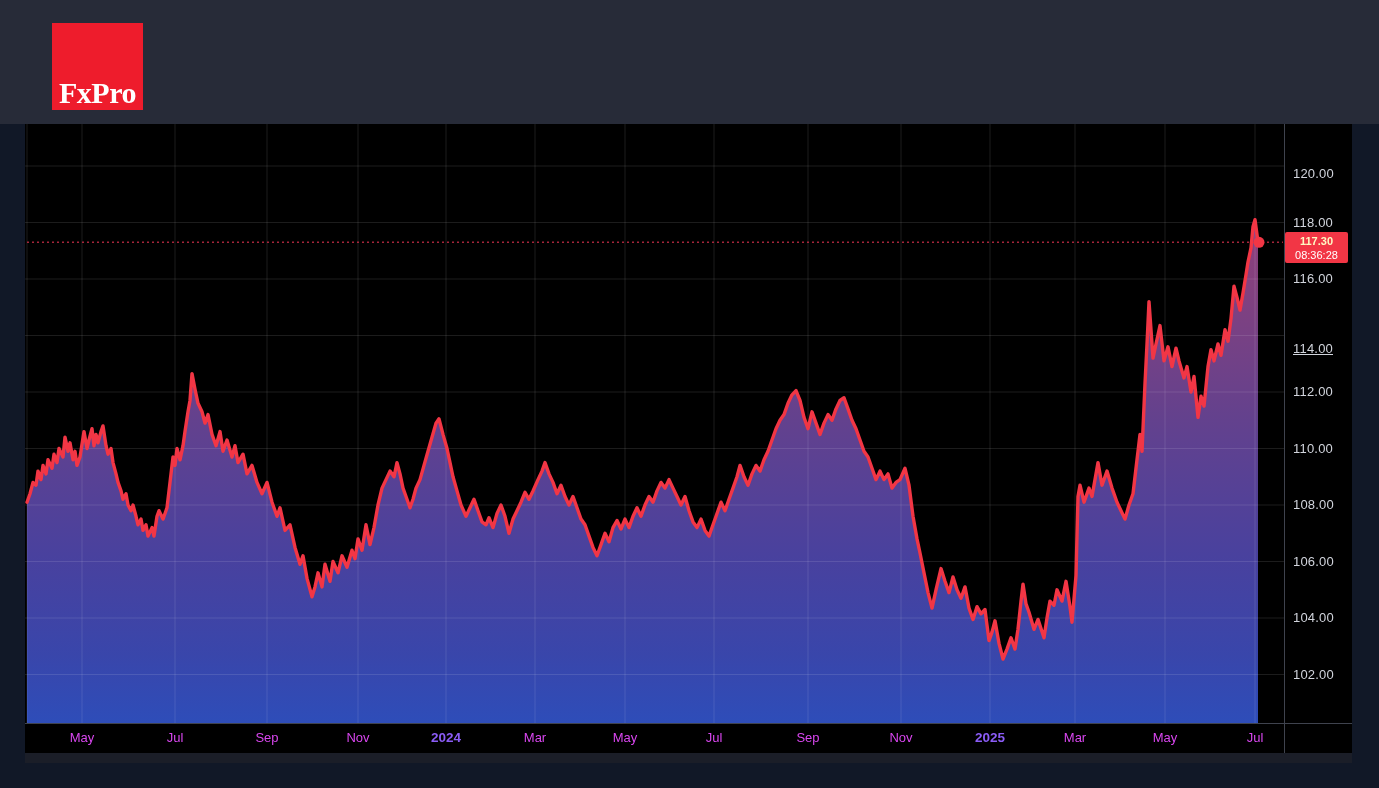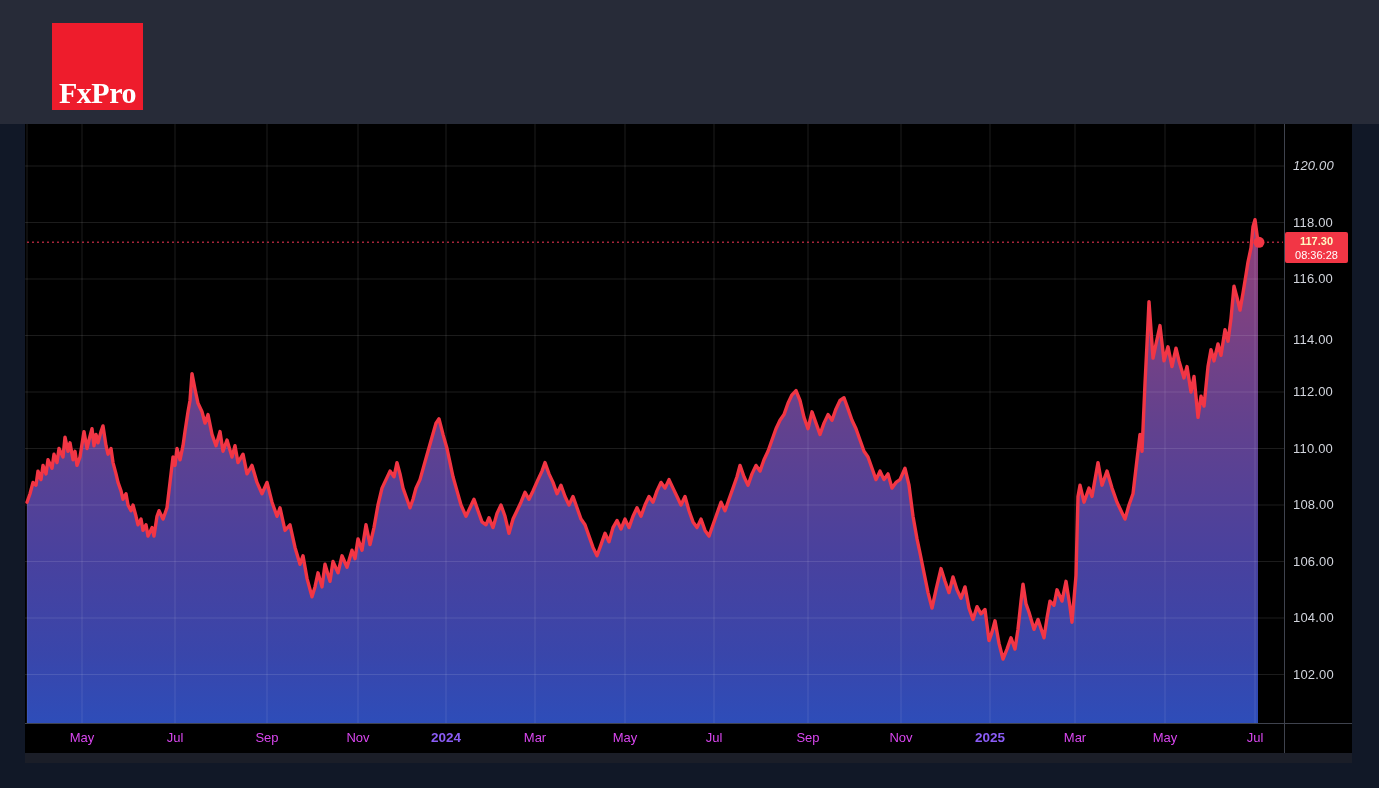--- a/index.html
+++ b/index.html
@@ -111,24 +111,24 @@
         <line x1="0" y1="494" x2="1259" y2="494" stroke="rgba(255,255,255,0.11)" stroke-width="1"></line>
         <line x1="0" y1="550.5" x2="1259" y2="550.5" stroke="rgba(255,255,255,0.11)" stroke-width="1"></line>
         <line x1="2" y1="118.27500000000008" x2="1258" y2="118.27500000000008" stroke="#c22c44" stroke-width="1.6" stroke-dasharray="2 3" stroke-opacity="0.85"></line>
         <path d="M 2.0 378.2 L 5.0 369.7 L 8.0 358.4 L 11.0 361.2 L 13.0 347.1 L 16.0 355.6 L 18.0 341.4 L 21.0 349.9 L 23.0 335.8 L 27.0 344.3 L 29.0 330.2 L 32.0 338.6 L 34.0 324.5 L 38.0 333.0 L 40.0 313.2 L 43.0 327.3 L 45.0 318.8 L 48.0 335.8 L 50.0 327.3 L 52.0 341.4 L 55.0 333.0 L 59.0 307.6 L 62.0 324.5 L 64.0 316.0 L 67.0 304.7 L 69.0 321.7 L 71.0 310.4 L 73.0 318.8 L 76.0 307.6 L 78.0 301.9 L 81.0 321.7 L 83.0 330.2 L 86.0 324.5 L 88.0 338.6 L 91.0 349.9 L 93.0 358.4 L 96.0 366.9 L 98.0 375.3 L 101.0 369.7 L 103.0 381.0 L 106.0 386.7 L 108.0 381.0 L 111.0 392.3 L 113.0 400.8 L 116.0 395.1 L 118.0 406.4 L 121.0 400.8 L 123.0 412.1 L 127.0 403.6 L 129.0 412.1 L 132.0 392.3 L 134.0 386.7 L 138.0 395.1 L 140.0 389.5 L 142.0 383.8 L 145.0 358.4 L 148.0 333.0 L 150.0 341.4 L 152.0 324.5 L 155.0 335.8 L 158.0 321.7 L 160.0 307.6 L 163.0 287.8 L 165.0 276.5 L 167.0 249.6 L 170.0 265.2 L 173.0 279.3 L 177.0 287.8 L 180.0 299.1 L 183.0 290.6 L 187.0 310.4 L 191.0 321.7 L 195.0 307.6 L 198.0 327.3 L 202.0 316.0 L 207.0 333.0 L 210.0 321.7 L 213.0 338.6 L 218.0 330.2 L 222.0 349.9 L 227.0 341.4 L 232.0 358.4 L 237.0 369.7 L 242.0 358.4 L 247.0 378.2 L 252.0 392.3 L 255.0 383.8 L 260.0 406.4 L 265.0 400.8 L 270.0 423.4 L 275.0 440.3 L 278.0 431.8 L 282.0 454.4 L 287.0 472.8 L 290.0 462.9 L 293.0 448.8 L 297.0 462.9 L 300.0 440.3 L 305.0 457.3 L 308.0 437.5 L 313.0 448.8 L 317.0 431.8 L 322.0 443.2 L 327.0 426.2 L 330.0 434.7 L 333.0 414.9 L 337.0 426.2 L 341.0 400.8 L 345.0 420.6 L 349.0 403.6 L 353.0 381.0 L 357.0 364.1 L 361.0 355.6 L 365.0 347.1 L 369.0 352.8 L 372.0 338.6 L 375.0 349.9 L 378.0 364.1 L 381.0 372.5 L 385.0 383.8 L 388.0 375.3 L 391.0 364.1 L 395.0 355.6 L 399.0 341.4 L 403.0 327.3 L 407.0 313.2 L 411.0 299.1 L 414.0 294.8 L 418.0 310.4 L 422.0 324.5 L 425.0 338.6 L 428.0 352.8 L 432.0 366.9 L 436.0 381.0 L 441.0 392.3 L 445.0 383.8 L 449.0 375.3 L 453.0 386.7 L 457.0 397.9 L 461.0 400.8 L 464.0 393.7 L 468.0 403.6 L 472.0 389.5 L 476.0 381.0 L 480.0 392.3 L 484.0 409.3 L 488.0 395.1 L 492.0 386.7 L 496.0 378.2 L 500.0 368.3 L 504.0 375.3 L 508.0 366.9 L 513.0 355.6 L 517.0 347.1 L 520.0 338.6 L 524.0 349.9 L 528.0 358.4 L 532.0 369.7 L 536.0 361.2 L 540.0 372.5 L 544.0 381.0 L 548.0 372.5 L 552.0 383.8 L 556.0 395.1 L 560.0 400.8 L 564.0 412.1 L 568.0 423.4 L 572.0 431.8 L 576.0 420.6 L 580.0 409.3 L 584.0 417.7 L 588.0 403.6 L 592.0 396.5 L 596.0 405.0 L 600.0 395.1 L 604.0 403.6 L 608.0 392.3 L 612.0 383.8 L 616.0 392.3 L 620.0 381.0 L 624.0 372.5 L 628.0 378.2 L 632.0 366.9 L 636.0 358.4 L 640.0 364.1 L 644.0 355.6 L 648.0 364.1 L 652.0 372.5 L 656.0 381.0 L 660.0 372.5 L 664.0 386.7 L 668.0 397.9 L 672.0 403.6 L 676.0 395.1 L 680.0 406.4 L 684.0 412.1 L 688.0 400.8 L 692.0 389.5 L 696.0 378.2 L 700.0 386.7 L 704.0 375.3 L 708.0 364.1 L 712.0 352.8 L 715.0 341.4 L 719.0 352.8 L 723.0 361.2 L 727.0 349.9 L 731.0 341.4 L 735.0 347.1 L 739.0 335.8 L 743.0 327.3 L 747.0 316.0 L 751.0 304.7 L 755.0 296.3 L 759.0 290.6 L 763.0 279.3 L 767.0 270.8 L 771.0 266.6 L 775.0 276.5 L 779.0 293.4 L 783.0 304.7 L 787.0 287.8 L 791.0 299.1 L 795.0 310.4 L 799.0 299.1 L 803.0 290.6 L 807.0 296.3 L 811.0 284.9 L 815.0 276.5 L 819.0 273.7 L 823.0 284.9 L 827.0 296.3 L 831.0 304.7 L 835.0 316.0 L 839.0 327.3 L 843.0 333.0 L 847.0 344.3 L 851.0 355.6 L 855.0 347.1 L 859.0 355.6 L 863.0 349.9 L 867.0 364.1 L 871.0 358.4 L 875.0 355.6 L 880.0 344.3 L 884.0 361.2 L 888.0 392.3 L 892.0 414.9 L 895.0 429.0 L 899.0 448.8 L 903.0 468.6 L 907.0 484.1 L 911.0 465.8 L 916.0 444.6 L 920.0 457.3 L 924.0 468.6 L 928.0 453.0 L 932.0 465.8 L 936.0 474.2 L 940.0 462.9 L 944.0 484.1 L 948.0 495.4 L 952.0 482.7 L 956.0 489.8 L 960.0 485.5 L 964.0 516.6 L 967.0 508.1 L 970.0 496.8 L 974.0 519.4 L 978.0 535.0 L 982.0 525.1 L 986.0 513.8 L 990.0 525.1 L 993.0 505.3 L 996.0 477.1 L 998.0 460.1 L 1001.0 479.9 L 1004.0 488.3 L 1009.0 505.3 L 1013.0 495.4 L 1019.0 513.8 L 1022.0 494.0 L 1025.0 477.1 L 1029.0 481.3 L 1032.0 465.8 L 1037.0 477.1 L 1041.0 457.3 L 1045.0 482.7 L 1047.0 498.2 L 1051.0 451.6 L 1053.0 372.5 L 1055.0 361.2 L 1059.0 378.2 L 1064.0 364.1 L 1067.0 372.5 L 1073.0 338.6 L 1077.0 361.2 L 1082.0 347.1 L 1087.0 364.1 L 1092.0 378.2 L 1096.0 386.7 L 1100.0 395.1 L 1104.0 381.0 L 1108.0 369.7 L 1112.0 335.8 L 1115.0 310.4 L 1117.0 327.3 L 1120.0 259.5 L 1122.0 220.0 L 1124.0 177.6 L 1128.0 234.1 L 1131.0 220.0 L 1135.0 201.6 L 1139.0 236.9 L 1143.0 222.8 L 1147.0 242.6 L 1151.0 224.2 L 1154.0 236.9 L 1159.0 253.9 L 1162.0 242.6 L 1166.0 268.0 L 1169.0 252.5 L 1173.0 293.4 L 1176.0 272.2 L 1179.0 282.1 L 1183.0 242.6 L 1186.0 225.6 L 1189.0 236.9 L 1193.0 220.0 L 1196.0 231.3 L 1200.0 205.8 L 1203.0 217.2 L 1206.0 194.6 L 1209.0 162.1 L 1212.0 173.4 L 1215.0 186.1 L 1218.0 169.1 L 1221.0 150.8 L 1223.0 138.1 L 1226.0 123.9 L 1228.0 102.7 L 1230.0 95.7 L 1233.0 118.3" fill="none" stroke="#f23645" stroke-width="3.4" stroke-linejoin="round" stroke-linecap="round"></path>
         <circle cx="1234" cy="118.27500000000008" r="5.5" fill="#f23645"></circle>
         <line x1="1259.5" y1="0" x2="1259.5" y2="629" stroke="#3f434e" stroke-width="1"></line>
         <line x1="0" y1="599.5" x2="1327" y2="599.5" stroke="#3f434e" stroke-width="1"></line>
       </svg>
 
     <div id="y-labels">
-        <div class="y-label" style="top: 33px; font-style: italic;">120.00</div>
+        <div class="y-label" style="top: 41px;">120.00</div>
         <div class="y-label" style="top: 89.5px;">118.00</div>
         <div class="y-label" style="top: 146px;">116.00</div>
-        <div class="y-label" style="top: 207px;">114.00</div>
+        <div class="y-label" style="top: 216px; text-decoration: underline;">114.00</div>
         <div class="y-label" style="top: 259px;">112.00</div>
         <div class="y-label" style="top: 315.5px;">110.00</div>
         <div class="y-label" style="top: 372px;">108.00</div>
         <div class="y-label" style="top: 428.5px;">106.00</div>
         <div class="y-label" style="top: 485px;">104.00</div>
         <div class="y-label" style="top: 541.5px;">102.00</div>
       </div>
     <div id="x-labels">
         <div class="x-label" style="left: 27px;">May</div>
         <div class="x-label" style="left: 120px;">Jul</div>

